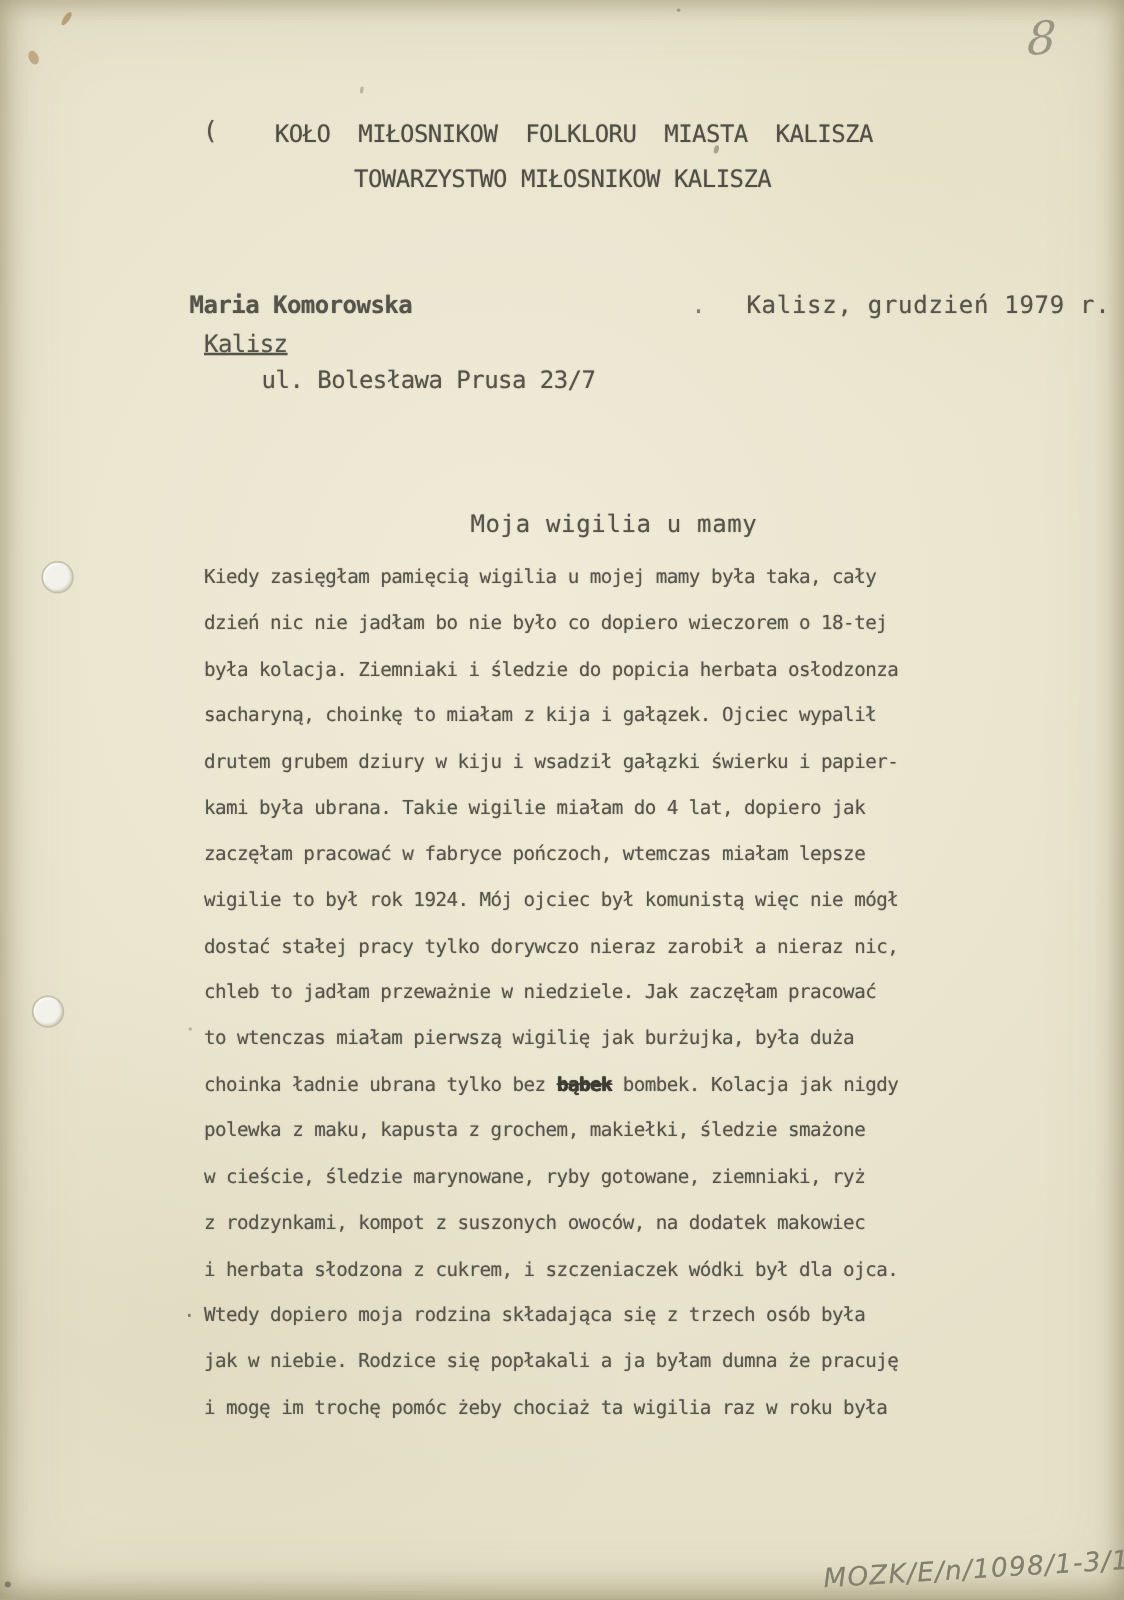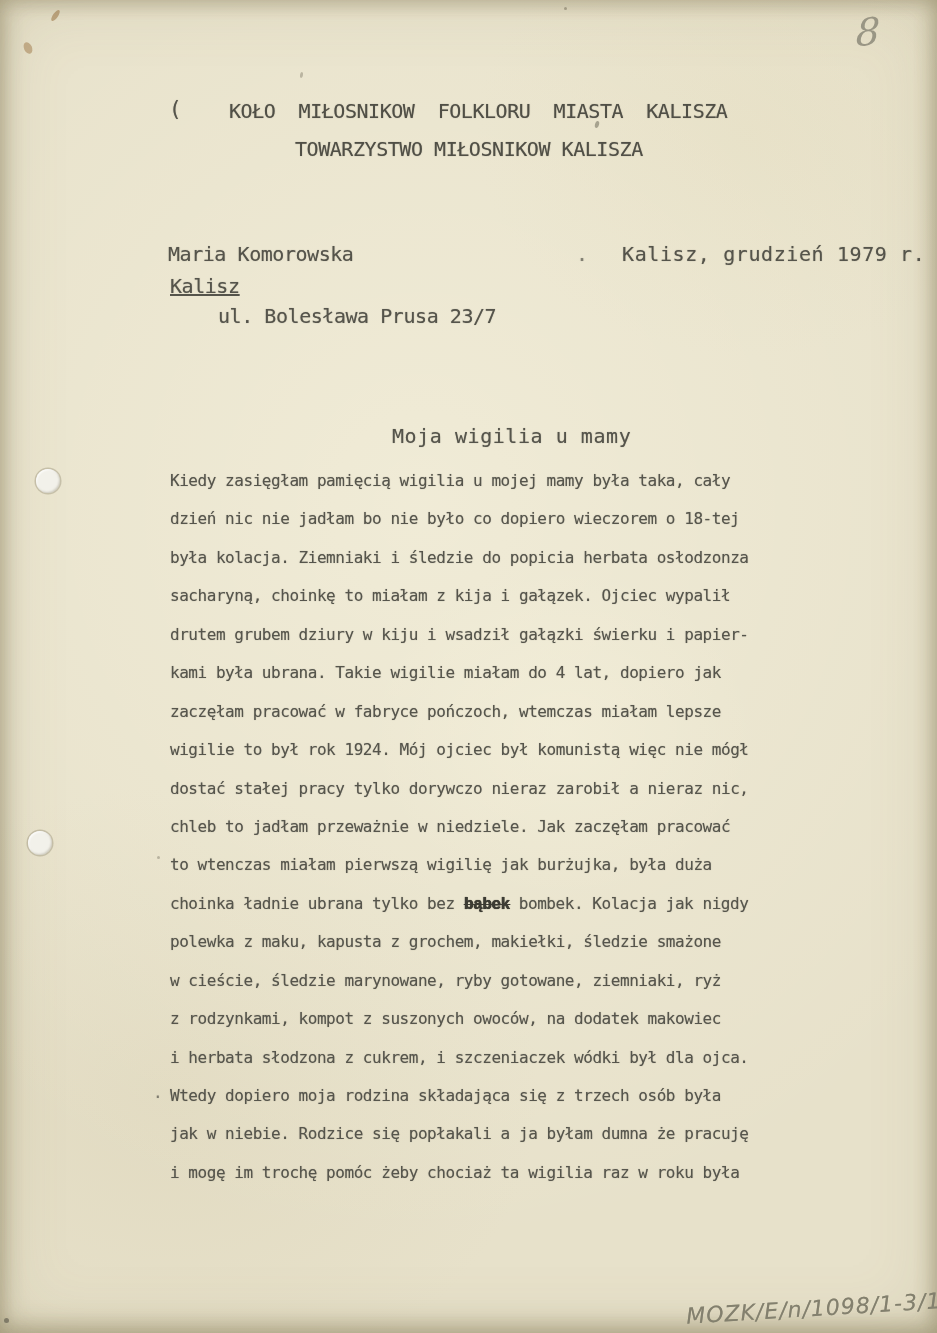--- a/index.html
+++ b/index.html
@@ -26,21 +26,20 @@
   }
   .body-block{
     position:absolute;left:170px;top:462px;width:760px;
     font-size:16px;letter-spacing:-0.45px;color:#56554c;
     text-shadow:0 0 1px rgba(85,84,75,.5);
   }
   .body-block .line{white-space:pre;height:38.45px;line-height:38.45px;position:relative;}
   .struck{
     font-weight:bold;text-decoration:line-through;color:#3d3c34;
     text-shadow:0 0 1px #3d3c34,0.6px 0 0 #3d3c34;
-    font-family:Liberation Mono, monospace;
   }
   .margin-dot{position:absolute;left:-17px;top:1px;opacity:.7;}
   .pencil-number{
     position:absolute;left:856px;top:10px;font-size:38px;
     font-family:"DejaVu Serif",serif;font-style:italic;
     color:#8d8a7a;opacity:.85;transform:rotate(-4deg) skewX(-6deg);
     text-shadow:none;letter-spacing:0;
   }
   .pencil-catalog{
     position:absolute;left:686px;top:1296px;font-size:22px;
@@ -72,21 +71,21 @@
   <div class="speck" style="left:595px;top:121px;width:4px;height:7px;background:rgba(100,97,82,.5);transform:rotate(15deg);"></div>
   <div class="speck" style="left:157px;top:856px;width:3px;height:3px;background:rgba(110,106,90,.4);"></div>
   <div class="speck" style="left:300px;top:72px;width:3px;height:6px;background:rgba(115,110,92,.4);transform:rotate(10deg);"></div>
 
   <div class="pencil-number">8</div>
 
   <div class="type" style="left:169px;top:99px;font-size:21px;">(</div>
   <div class="type" style="left:229px;top:101px;color:#504f46;">KOŁO  MIŁOSNIKOW  FOLKLORU  MIASTA  KALISZA</div>
   <div class="type" style="left:295px;top:139px;color:#504f46;">TOWARZYSTWO MIŁOSNIKOW KALISZA</div>
 
-  <div class="type" style="left:168px;top:244px;">Maria Komorowska</div>
+  <div class="type" style="left:158px;top:244px;font-weight:bold;">Maria Komorowska</div>
   <div class="type" style="left:170px;top:276px;text-decoration:underline;">Kalisz</div>
   <div class="type" style="left:170px;top:306px;margin-left:48px;">ul. Bolesława Prusa 23/7</div>
 
   <div class="type" style="left:576px;top:244px;opacity:.7;">.</div>
   <div class="type" style="left:622px;top:244px;letter-spacing:0.6px;">Kalisz, grudzień 1979 r.</div>
 
   <div class="type" style="left:351px;top:426px;letter-spacing:0.55px;margin-left:41px;">Moja wigilia u mamy</div>
 
   <div class="body-block">
     <div class="line">Kiedy zasięgłam pamięcią wigilia u mojej mamy była taka, cały</div>

